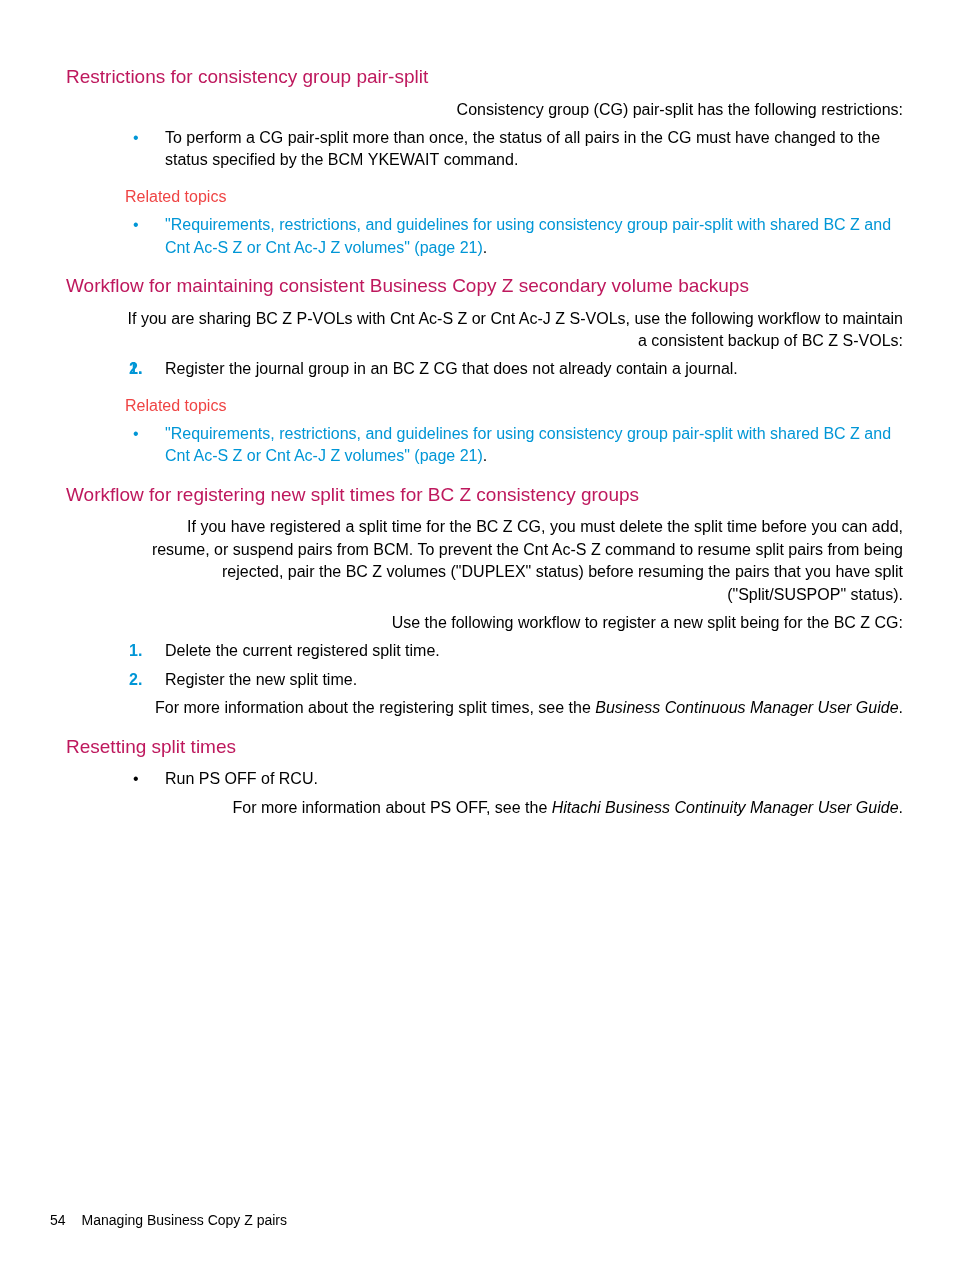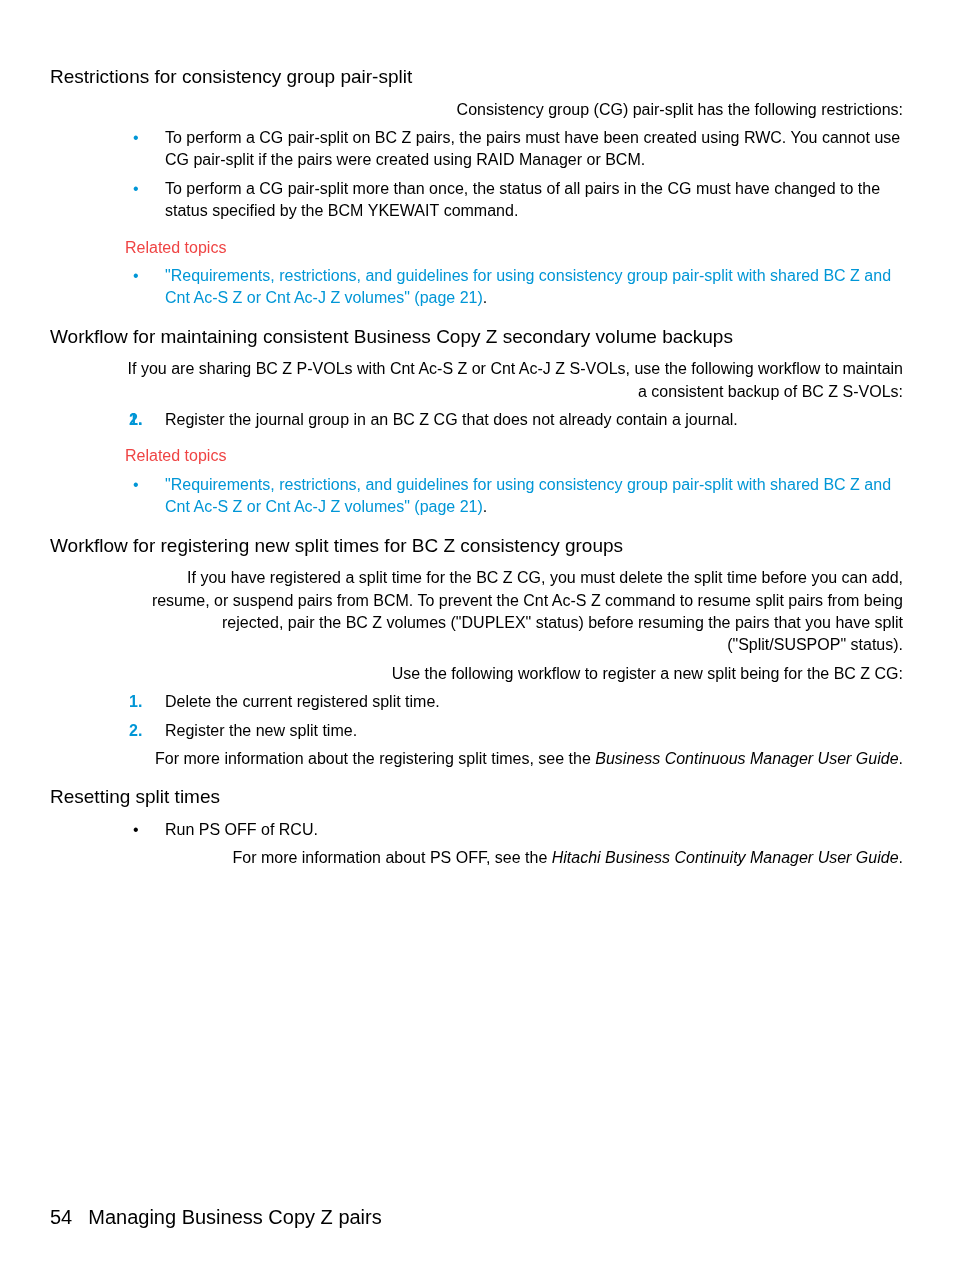--- a/index.html
+++ b/index.html
@@ -8,24 +8,24 @@
     font-family: Arial, Helvetica, sans-serif;
     font-size: 16px;
     color: #000;
     line-height: 1.4;
     width: 954px;
     height: 1271px;
     box-sizing: border-box;
     position: relative;
   }
   .h2 {
-    color: #000000;
+    color: #be185d;
     font-size: 19px;
     font-weight: normal;
-    margin: 14px 0 8px 0;
+    margin: 14px 0 8px 16px;
   }
   .body-text {
     margin: 6px 1px 6px 75px;
     text-align: right;
   }
   ul.bullets {
     list-style: none;
     padding: 0;
     margin: 4px 0 4px 75px;
   }
@@ -75,31 +75,30 @@
   }
   .link {
     color: #0096d6;
   }
   .ital { font-style: italic; }
   .mono { font-family: Liberation Sans, sans-serif; }
   .footer {
     position: absolute;
     bottom: 40px;
     left: 50px;
-    font-size: 20px;
+    font-size: 14px;
   }
   .pn { margin-right: 16px; }
 </style>
 </head>
 <body>
 
 <div class="h2">Restrictions for consistency group pair-split</div>
 <div class="body-text">Consistency group (CG) pair-split has the following restrictions:</div>
 <ul class="bullets">
-  <li>To perform a CG pair-split on BC Z pairs, the pairs must have been created using RWC. You cannot use CG pair-split if the pairs were created using RAID Manager or BCM.</li>
   <li>
     <span>To perform a CG pair-split more than once, the status of all pairs in the CG must have changed to the status specified by the BCM </span><span class="mono">YKEWAIT</span><span> command.</span>
   </li>
 </ul>
 <div class="related">Related topics</div>
 <ul class="bullets">
   <li>
     <span class="link">"Requirements, restrictions, and guidelines for using consistency group pair-split with shared BC Z and Cnt Ac-S Z or Cnt Ac-J Z volumes" (page 21)</span><span>.</span>
   </li>
 </ul>

